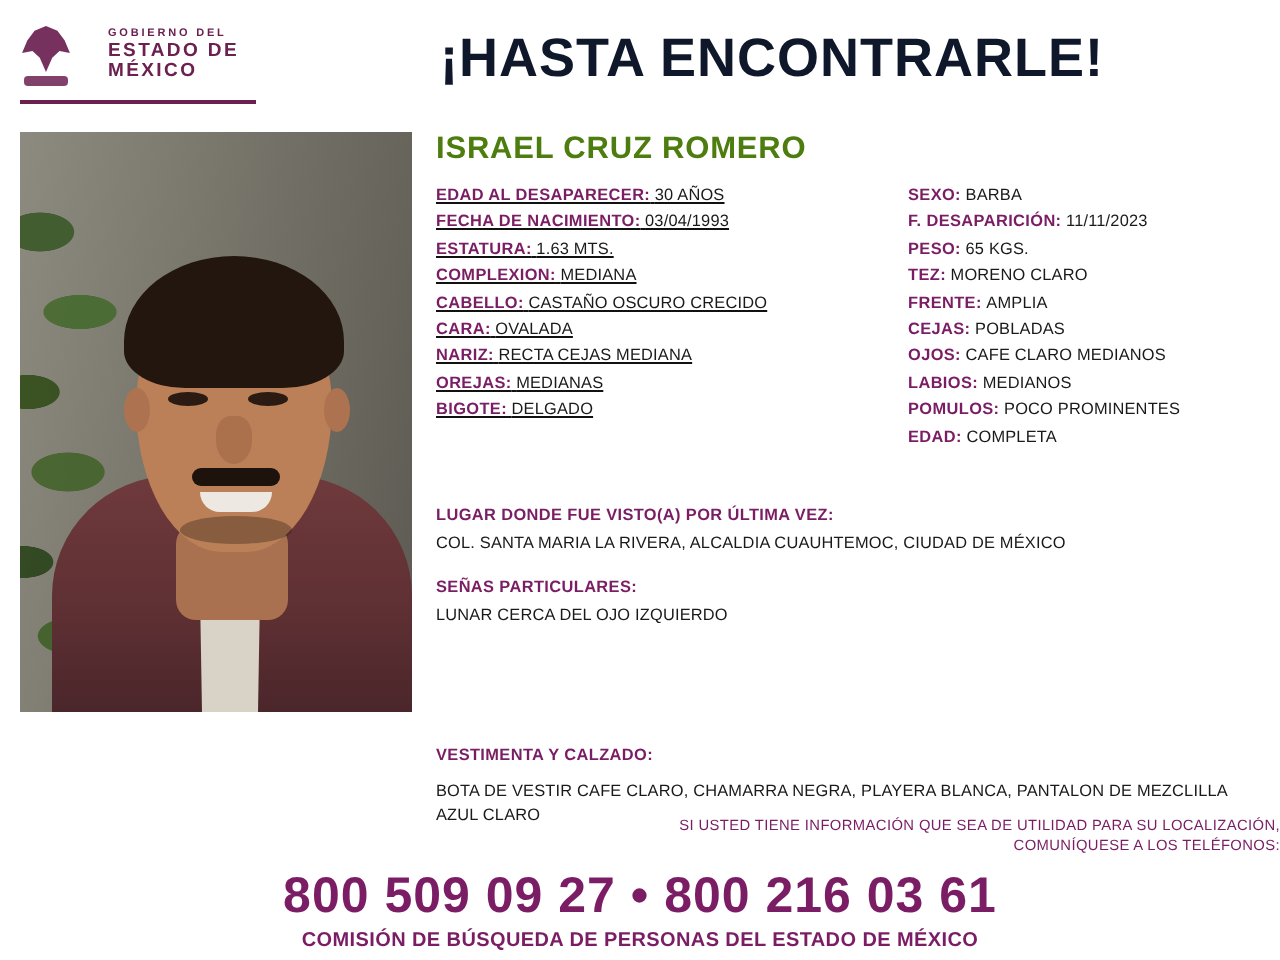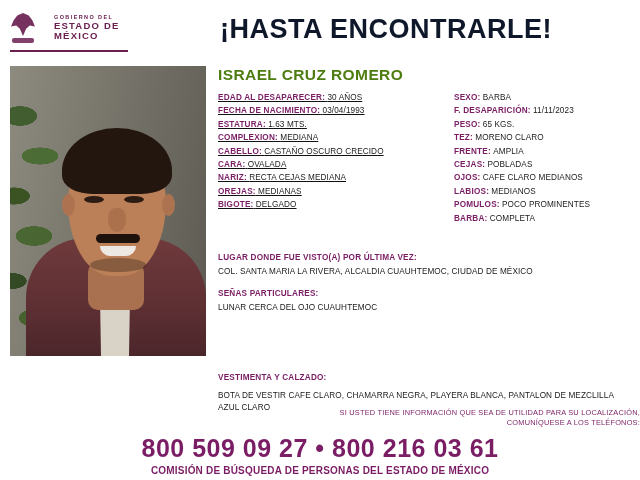--- a/index.html
+++ b/index.html
@@ -468,36 +468,36 @@
         </div>
         <div class="row">
           <span class="lbl">LABIOS:</span>
           <span class="val">MEDIANOS</span>
         </div>
         <div class="row">
           <span class="lbl">POMULOS:</span>
           <span class="val">POCO PROMINENTES</span>
         </div>
         <div class="row">
-          <span class="lbl">BARBA:</span>
+          <span class="lbl">EDAD:</span>
           <span class="val">COMPLETA</span>
         </div>
       </div>
 
     </div>
   </div>
 
   <div class="block sec-place">
     <span class="lbl">LUGAR DONDE FUE VISTO(A) POR ÚLTIMA VEZ:</span>
     <span class="val">COL. SANTA MARIA LA RIVERA, ALCALDIA CUAUHTEMOC, CIUDAD DE MÉXICO</span>
   </div>
 
   <div class="block sec-marks">
     <span class="lbl">SEÑAS PARTICULARES:</span>
-    <span class="val">LUNAR CERCA DEL OJO CUAUHTEMOC</span>
+    <span class="val">LUNAR CERCA DEL OJO IZQUIERDO</span>
   </div>
 
   <div class="block sec-clothes">
     <span class="lbl">VESTIMENTA Y CALZADO:</span>
     <span class="val">BOTA DE VESTIR CAFE CLARO, CHAMARRA NEGRA, PLAYERA BLANCA, PANTALON DE MEZCLILLA AZUL CLARO</span>
   </div>
 
   <div class="footer">
     <div class="foot-note">SI USTED TIENE INFORMACIÓN QUE SEA DE UTILIDAD PARA SU LOCALIZACIÓN,</div>
     <div class="foot-note">COMUNÍQUESE A LOS TELÉFONOS:</div>

